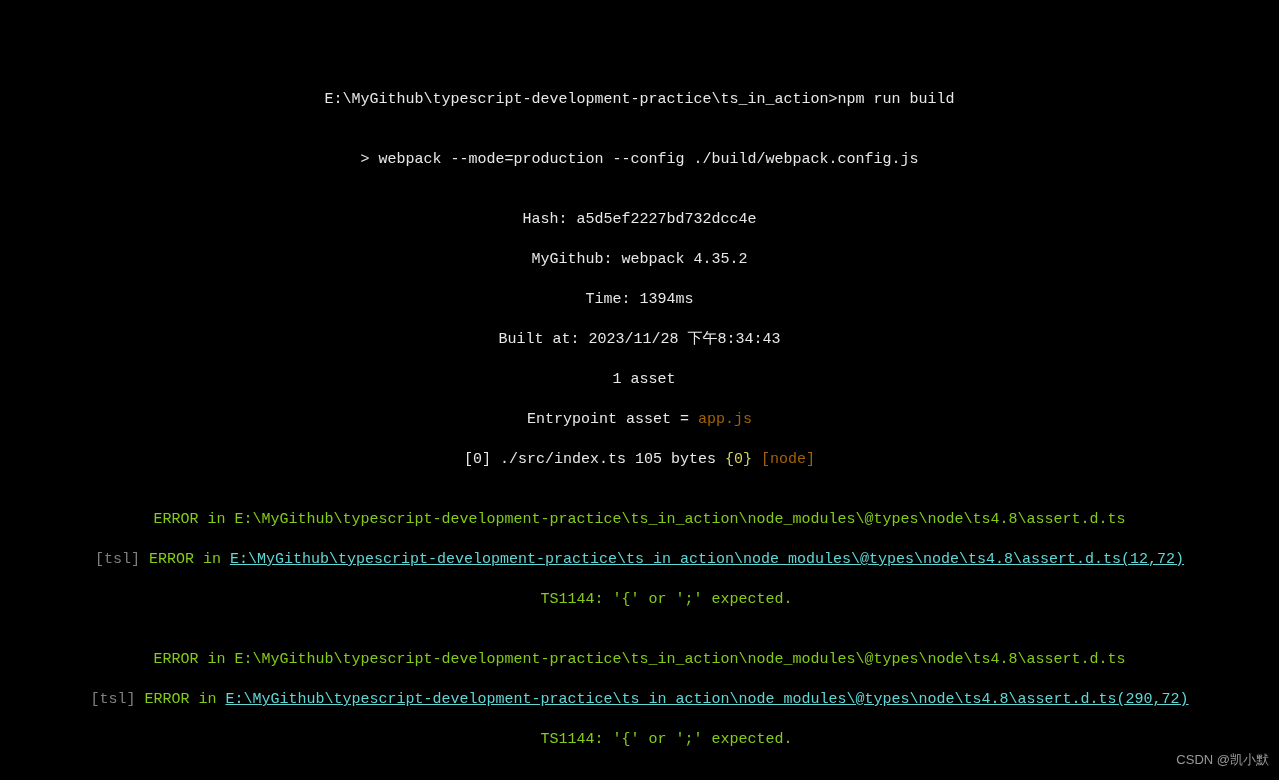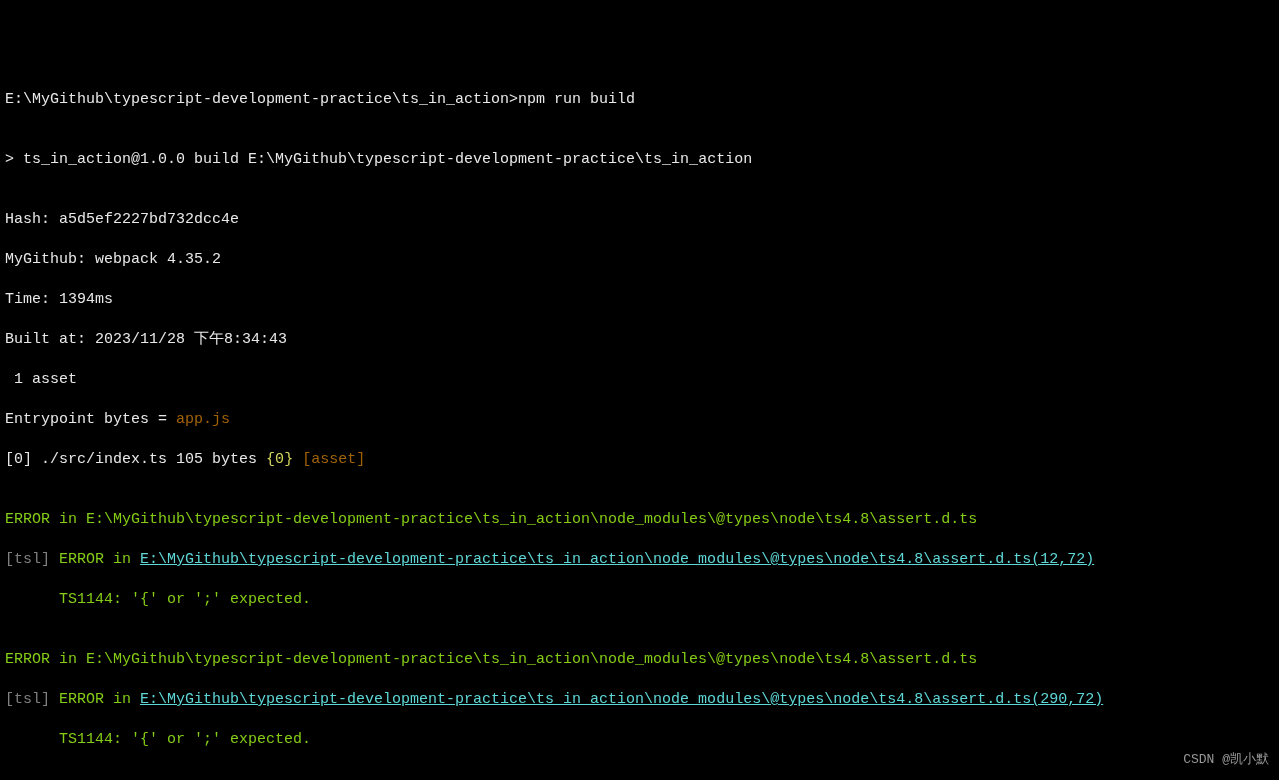--- a/index.html
+++ b/index.html
@@ -14,46 +14,46 @@
       height: 780px;
       overflow: hidden;
       white-space: pre;
     }
     .white { color: #e8e8e8; }
     .green { color: #a16207; }
     .yellow { color: #d7d75f; }
     .red { color: #84cc16; }
     .gray { color: #808080; }
     .cyan { color: #5fd7d7; text-decoration: underline; }
-    .line { display: block; }
+    .line { display: block; text-align: center; }
     .watermark {
       position: absolute;
       right: 10px;
       bottom: 10px;
       color: #999;
       font-size: 13px;
-      font-family: Liberation Mono, monospace;
+      font-family: Liberation Sans, sans-serif;
     }
   </style>
 </head>
 <body>
 
 
 
 <div><span class="line"><span class="white">E:\MyGithub\typescript-development-practice\ts_in_action&gt;</span><span class="white">npm run build</span></span>
 <span class="line"></span>
-<span class="line"><span class="white">&gt; </span><span class="white">ts_in_action@1.0.0 build E:\MyGithub\typescript-development-practice\ts_in_action</span></span>
+<span class="line"><span class="white">&gt; </span><span class="white">webpack --mode=production --config ./build/webpack.config.js</span></span>
 <span class="line"></span>
 <span class="line"><span class="white">Hash: </span><span class="white">a5d5ef2227bd732dcc4e</span></span>
 <span class="line"><span class="white">MyGithub: </span><span class="white">webpack 4.35.2</span></span>
 <span class="line"><span class="white">Time: </span><span class="white">1394ms</span></span>
 <span class="line"><span class="white">Built at: </span><span class="white">2023/11/28 下午8:34:43</span></span>
 <span class="line"><span class="white"> 1 asset</span></span>
-<span class="line"><span class="white">Entrypoint bytes = </span><span class="green">app.js</span></span>
-<span class="line"><span class="white">[</span><span class="white">0</span><span class="white">] </span><span class="white">./src/index.ts 105 bytes </span><span class="yellow">{</span><span class="yellow">0</span><span class="yellow">} </span><span class="green">[asset]</span></span>
+<span class="line"><span class="white">Entrypoint asset = </span><span class="green">app.js</span></span>
+<span class="line"><span class="white">[</span><span class="white">0</span><span class="white">] </span><span class="white">./src/index.ts 105 bytes </span><span class="yellow">{</span><span class="yellow">0</span><span class="yellow">} </span><span class="green">[node]</span></span>
 <div id="errors-container">
 <span class="line red">ERROR in E:\MyGithub\typescript-development-practice\ts_in_action\node_modules\@types\node\ts4.8\assert.d.ts</span>
 <span class="line"><span class="gray">[tsl] </span><span class="red">ERROR in </span><span class="cyan">E:\MyGithub\typescript-development-practice\ts_in_action\node_modules\@types\node\ts4.8\assert.d.ts(12,72)</span></span>
 <span class="line red">      TS1144: '{' or ';' expected.</span>
 <span class="line"></span>
 <span class="line red">ERROR in E:\MyGithub\typescript-development-practice\ts_in_action\node_modules\@types\node\ts4.8\assert.d.ts</span>
 <span class="line"><span class="gray">[tsl] </span><span class="red">ERROR in </span><span class="cyan">E:\MyGithub\typescript-development-practice\ts_in_action\node_modules\@types\node\ts4.8\assert.d.ts(290,72)</span></span>
 <span class="line red">      TS1144: '{' or ';' expected.</span>
 <span class="line"></span>
 

